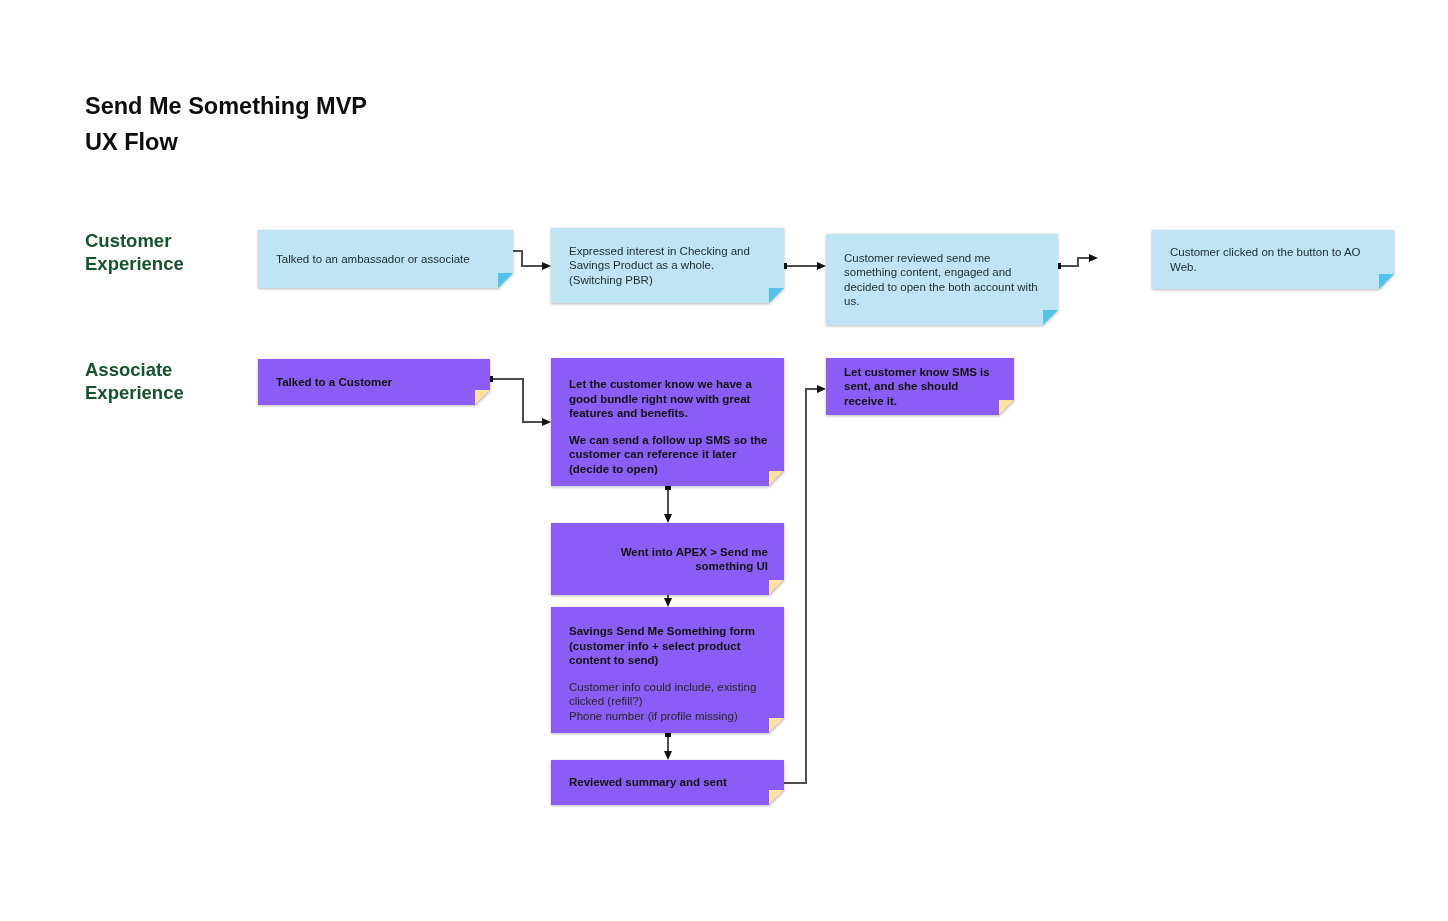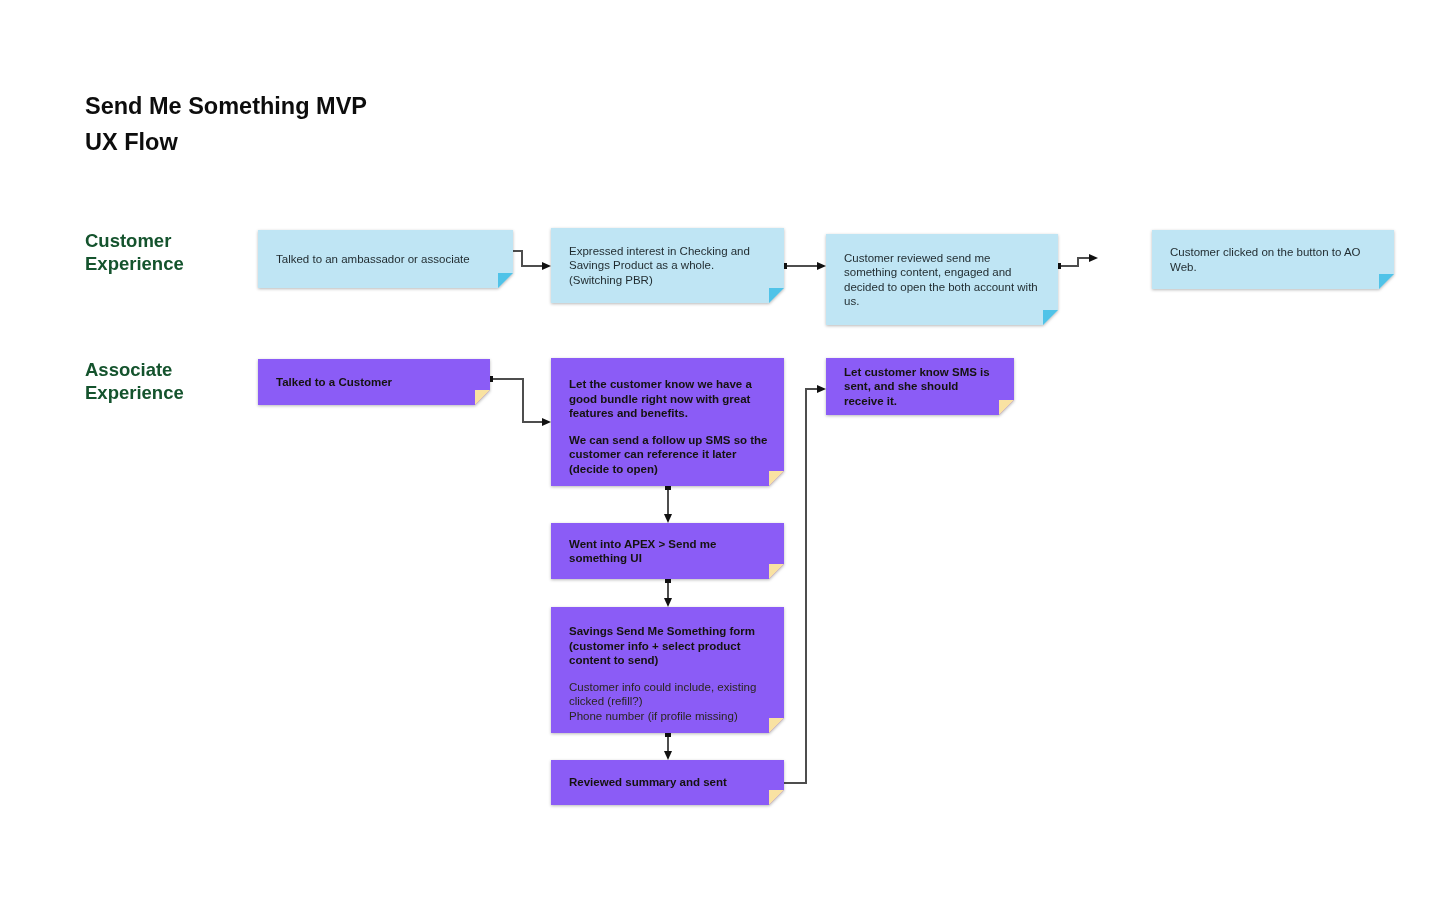--- a/index.html
+++ b/index.html
@@ -52,21 +52,21 @@
   .note-body .regular { font-weight: 400; color: #2a2620; }
   .note-body.top-align { justify-content: flex-end; padding-top: 16px; }
 
   
   .n-c1 { left: 258px;  top: 230px; width: 232px; height: 58px; padding-left: 23px; }
   .n-c2 { left: 551px;  top: 228px; width: 233px; height: 75px; }
   .n-c3 { left: 826px;  top: 234px; width: 232px; height: 91px; }
   .n-c4 { left: 1152px; top: 230px; width: 242px; height: 59px; }
   .n-a1 { left: 258px;  top: 359px; width: 232px; height: 46px; }
   .n-a2 { left: 551px;  top: 358px; width: 233px; height: 128px; }
-  .n-a3 { left: 551px;  top: 523px; width: 233px; height: 56px; }
+  .n-a3 { left: 551px;  top: 523px; width: 233px; height: 72px; text-align: right; }
   .n-a4 { left: 551px;  top: 607px; width: 233px; height: 126px; }
   .n-a5 { left: 551px;  top: 760px; width: 233px; height: 45px; }
   .n-a6 { left: 826px;  top: 358px; width: 188px; height: 57px; }
 
   svg.connectors { position: absolute; left: 0; top: 0; pointer-events: none; }
   svg.connectors polyline { fill: none; stroke: #4d4d4d; stroke-width: 2; }
   svg.connectors rect, svg.connectors .ah { fill: #111; }
 </style>
 </head>
 <body>

